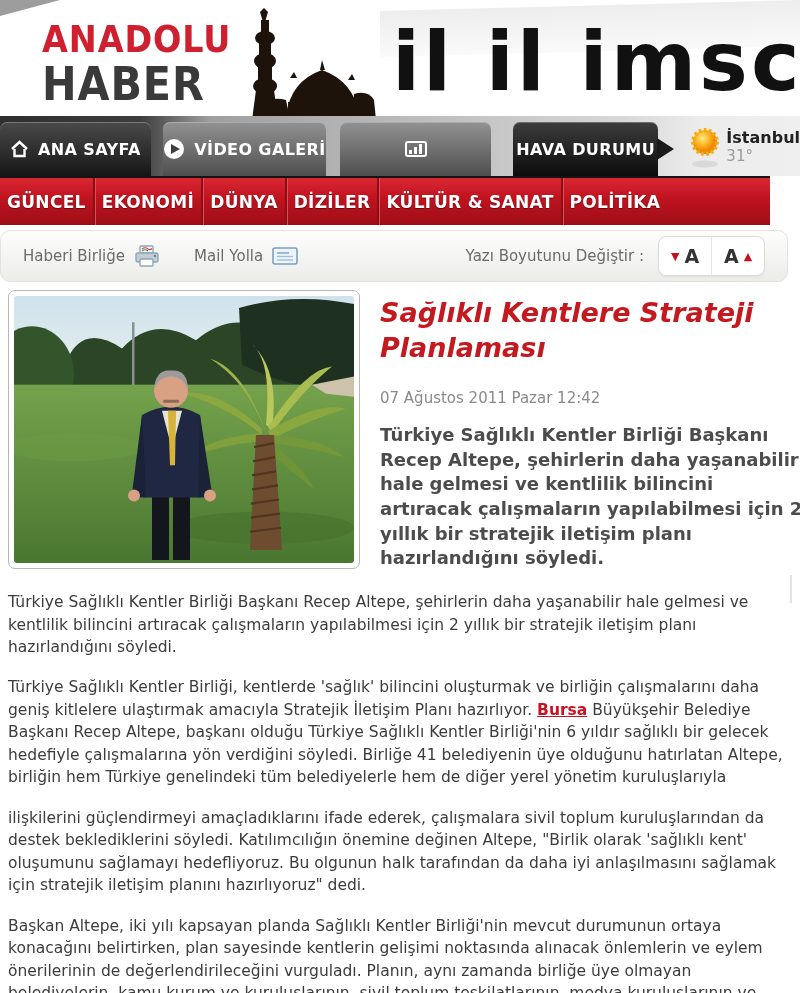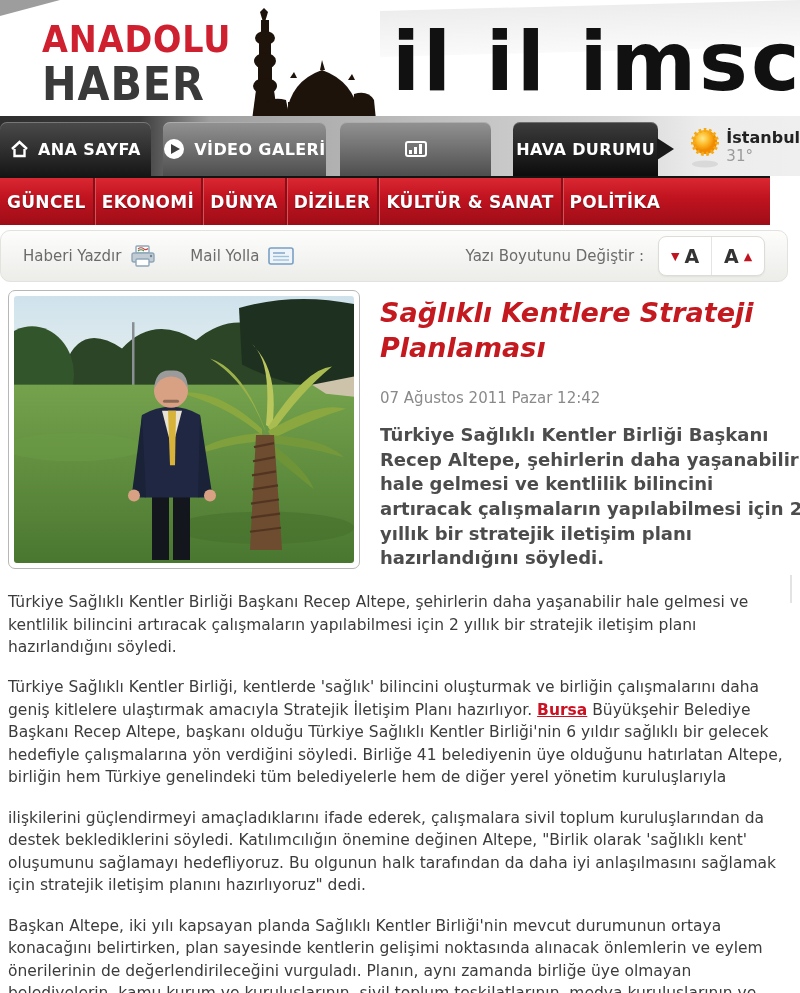--- a/index.html
+++ b/index.html
@@ -161,21 +161,21 @@
   <div class="mitem">EKONOMİ</div>
   <div class="mitem">DÜNYA</div>
   <div class="mitem">DİZİLER</div>
   <div class="mitem">KÜLTÜR &amp; SANAT</div>
   <div class="mitem">POLİTİKA</div>
 
 </div>
 
 <div class="toolbar">
   <div class="tool-item">
-    <span>Haberi Yazdır</span>
+    <span>Haberi Birliğe</span>
     <svg width="26" height="22" viewBox="0 0 26 22">
       <rect x="6" y="1" width="13" height="7" rx="1" fill="#fff" stroke="#8fa6b8" stroke-width="1.4"></rect>
       <path d="M8,4 Q11,1.5 14,4 Q16,5.5 18,3.5" stroke="#d04040" stroke-width="1.2" fill="none"></path>
       <path d="M8,6 Q11,3.5 14,6" stroke="#3f8f3f" stroke-width="1.2" fill="none"></path>
       <rect x="2" y="8" width="22" height="9" rx="2" fill="#c3ccd4" stroke="#8fa6b8" stroke-width="1.4"></rect>
       <rect x="6" y="14" width="13" height="7" rx="1" fill="#fff" stroke="#8fa6b8" stroke-width="1.4"></rect>
       <circle cx="21" cy="11" r="1.2" fill="#6f8494"></circle>
     </svg>
   </div>
   <div class="tool-gap"></div>

